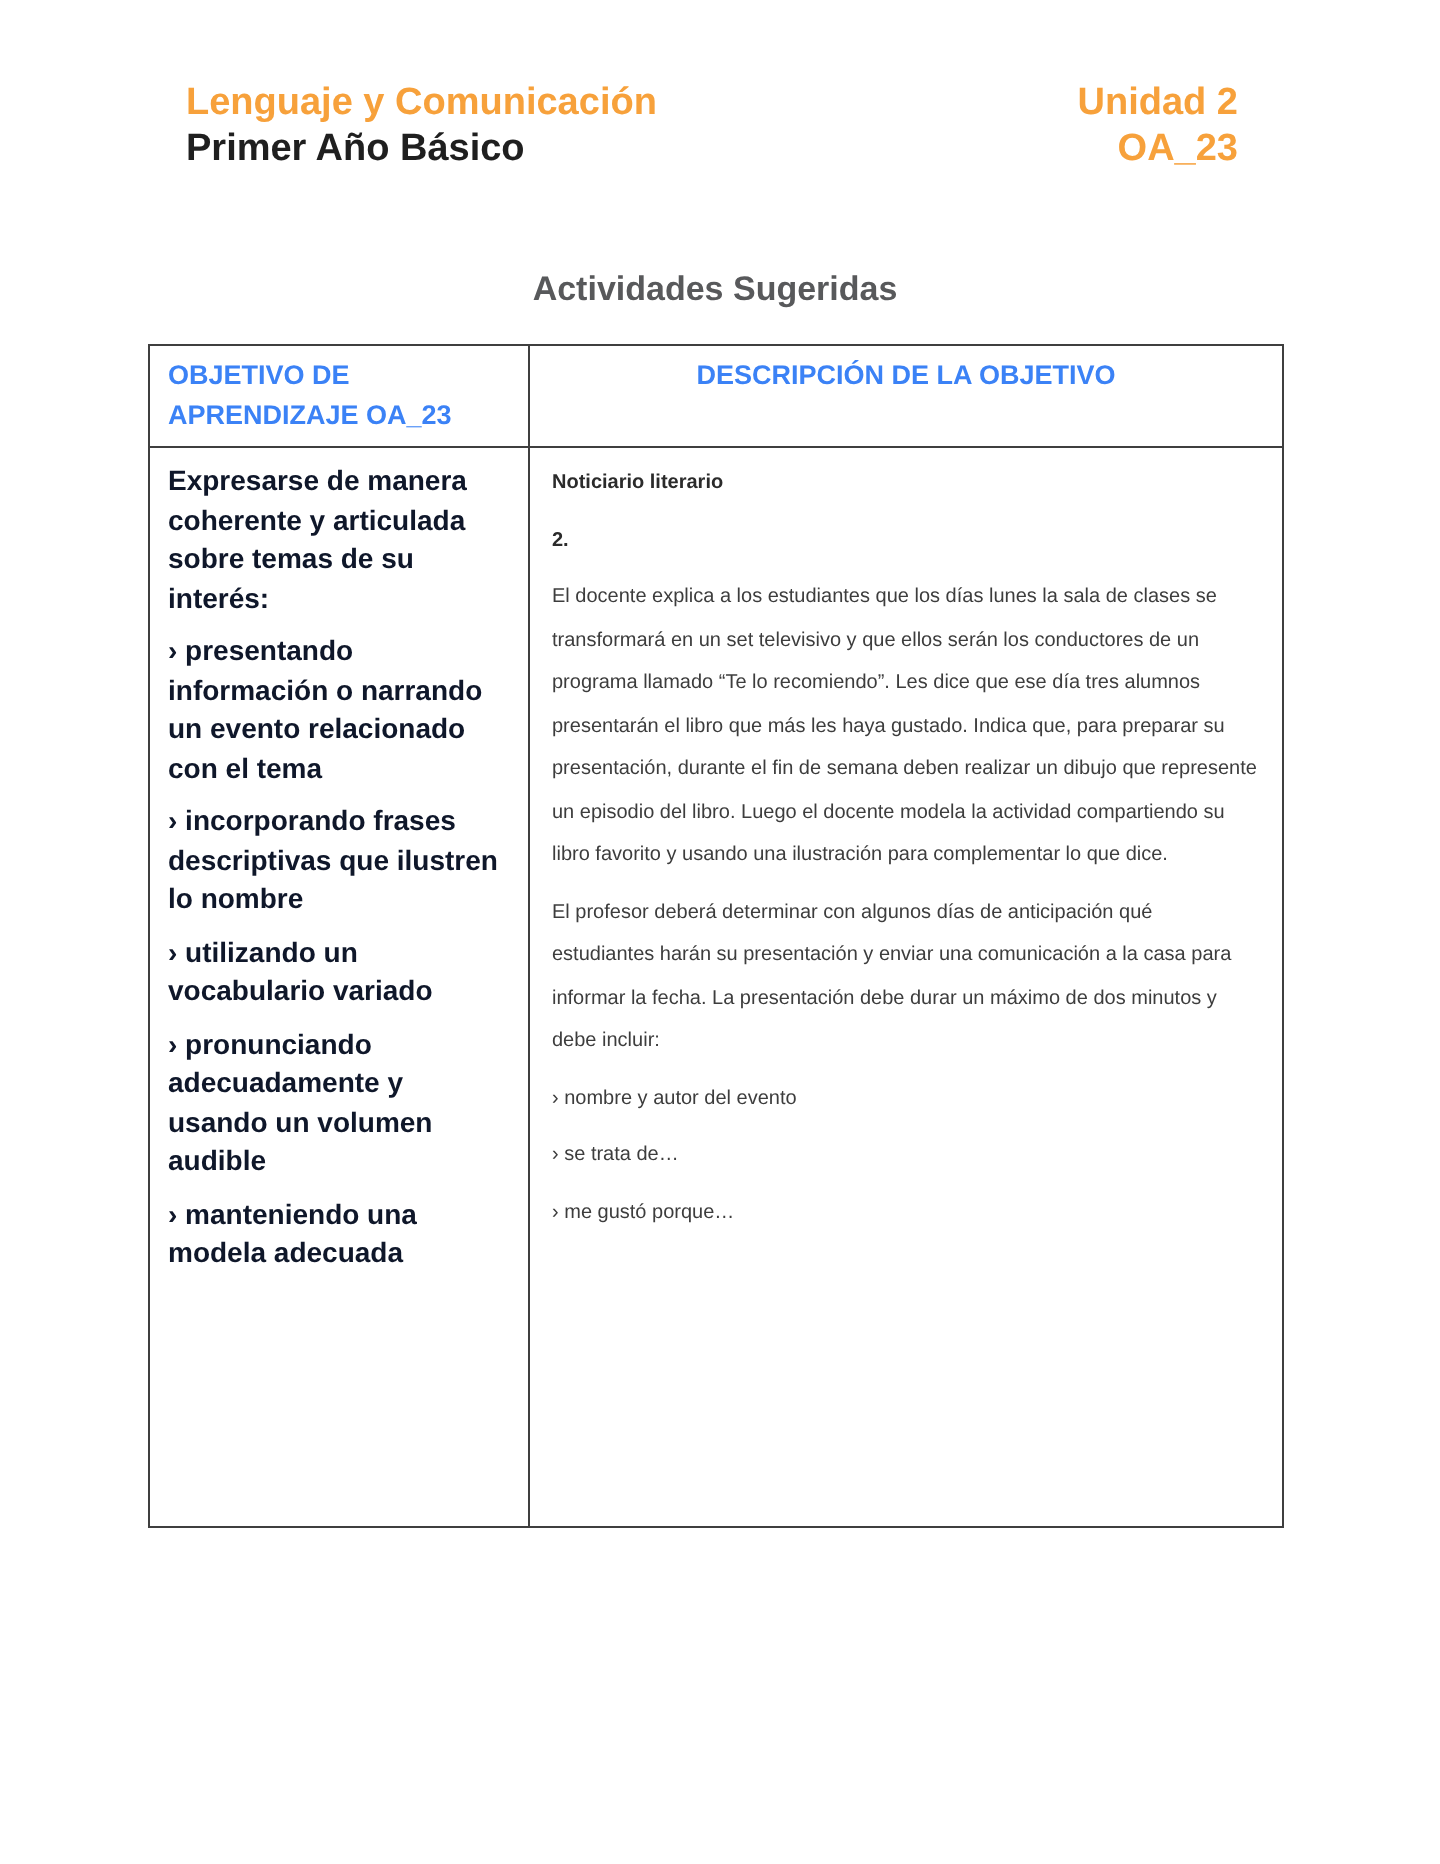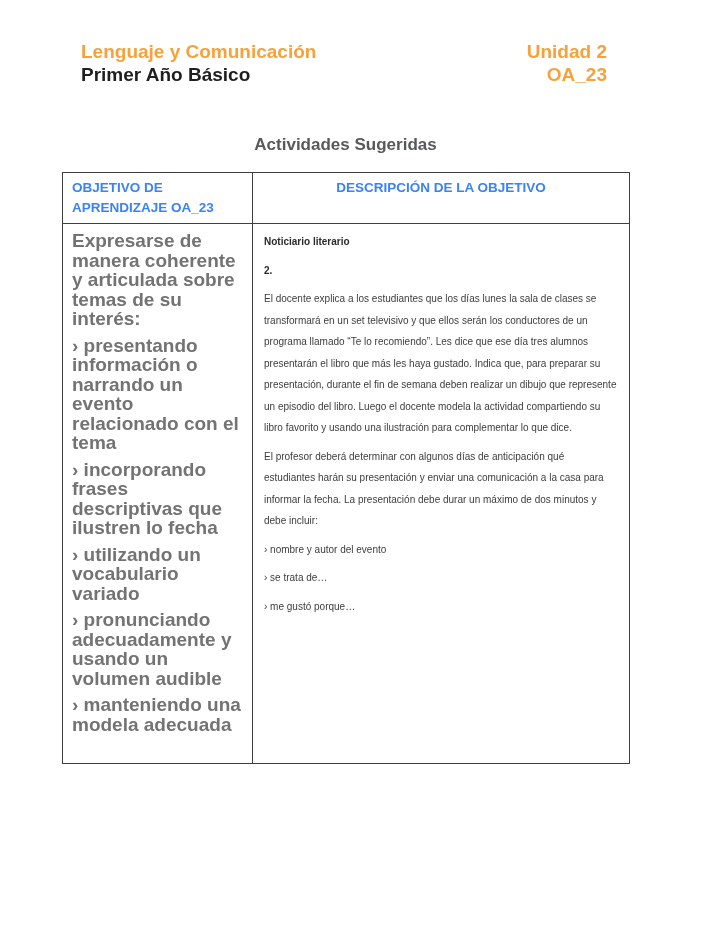--- a/index.html
+++ b/index.html
@@ -10,21 +10,21 @@
   body {
     width: 720px;
     height: 932px;
     position: relative;
     overflow: hidden;
     font-family: "Liberation Sans", "DejaVu Sans", sans-serif;
     color: #2b2b2b;
   }
   .page {
     position: absolute;
-    left: 62px;
+    left: 74px;
     top: 0;
     width: 567px;
   }
   .doc-header {
     display: flex;
     justify-content: space-between;
     align-items: flex-start;
     padding: 40px 22px 0 19px;
   }
   .doc-header-left { text-align: left; }
@@ -66,24 +66,24 @@
     padding: 5px 9px;
     height: 50px;
   }
   th.th-objective   { text-align: left; }
   th.th-description { text-align: center; }
   td { height: 540px; }
   td.cell-objective   { padding: 7px 9px; }
   td.cell-description { padding: 7px 11px; }
   .cell-objective p {
     margin: 0 0 7px 0;
-    font-size: 19px;
+    font-size: 14px;
     font-weight: bold;
     line-height: 19.5px;
-    color: #737373;
+    color: #0f172a;
   }
   .cell-description p {
     margin: 0 0 7px 0;
     font-size: 10px;
     line-height: 21.5px;
     color: #3d3d3d;
   }
   .cell-description p.bold {
     font-weight: bold;
     color: #2b2b2b;
@@ -114,21 +114,21 @@
     </colgroup>
     <tbody>
         <tr>
       <th class="th-objective">OBJETIVO DE APRENDIZAJE OA_23</th>
       <th class="th-description">DESCRIPCIÓN DE LA OBJETIVO</th>
     </tr>
     <tr>
       <td class="cell-objective">
         <p>Expresarse de manera coherente y articulada sobre temas de su interés:</p>
         <p>› presentando información o narrando un evento relacionado con el tema</p>
-        <p>› incorporando frases descriptivas que ilustren lo fecha</p>
+        <p>› incorporando frases descriptivas que ilustren lo nombre</p>
         <p>› utilizando un vocabulario variado</p>
         <p>› pronunciando adecuadamente y usando un volumen audible</p>
         <p>› manteniendo una modela adecuada</p>
       </td>
       <td class="cell-description">
         <p class="bold">Noticiario literario</p>
         <p class="bold">2.</p>
         <p>El docente explica a los estudiantes que los días lunes la sala de clases se transformará en un set televisivo y que ellos serán los conductores de un programa llamado “Te lo recomiendo”. Les dice que ese día tres alumnos presentarán el libro que más les haya gustado. Indica que, para preparar su presentación, durante el fin de semana deben realizar un dibujo que represente un episodio del libro. Luego el docente modela la actividad compartiendo su libro favorito y usando una ilustración para complementar lo que dice.</p>
         <p>El profesor deberá determinar con algunos días de anticipación qué estudiantes harán su presentación y enviar una comunicación a la casa para informar la fecha. La presentación debe durar un máximo de dos minutos y debe incluir:</p>
         <p>› nombre y autor del evento</p>

